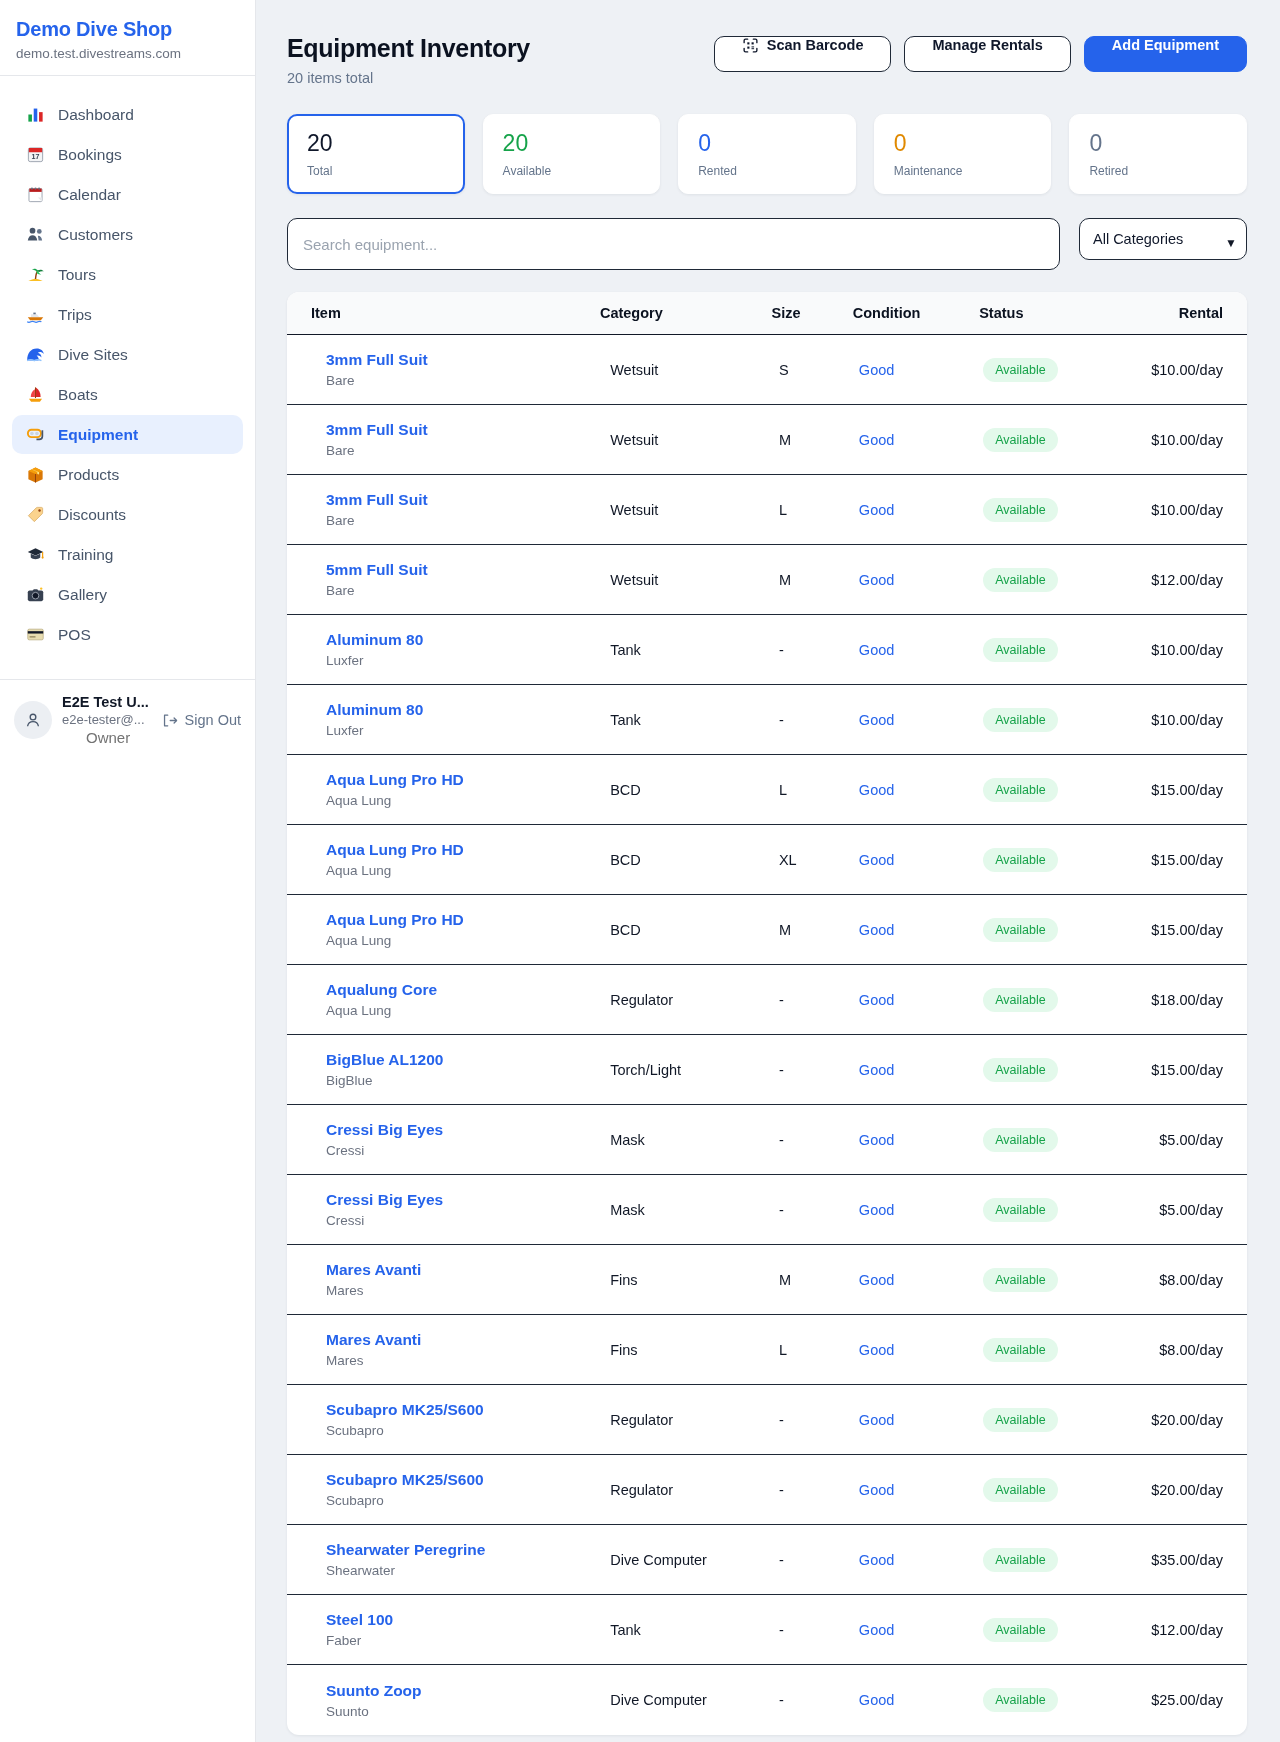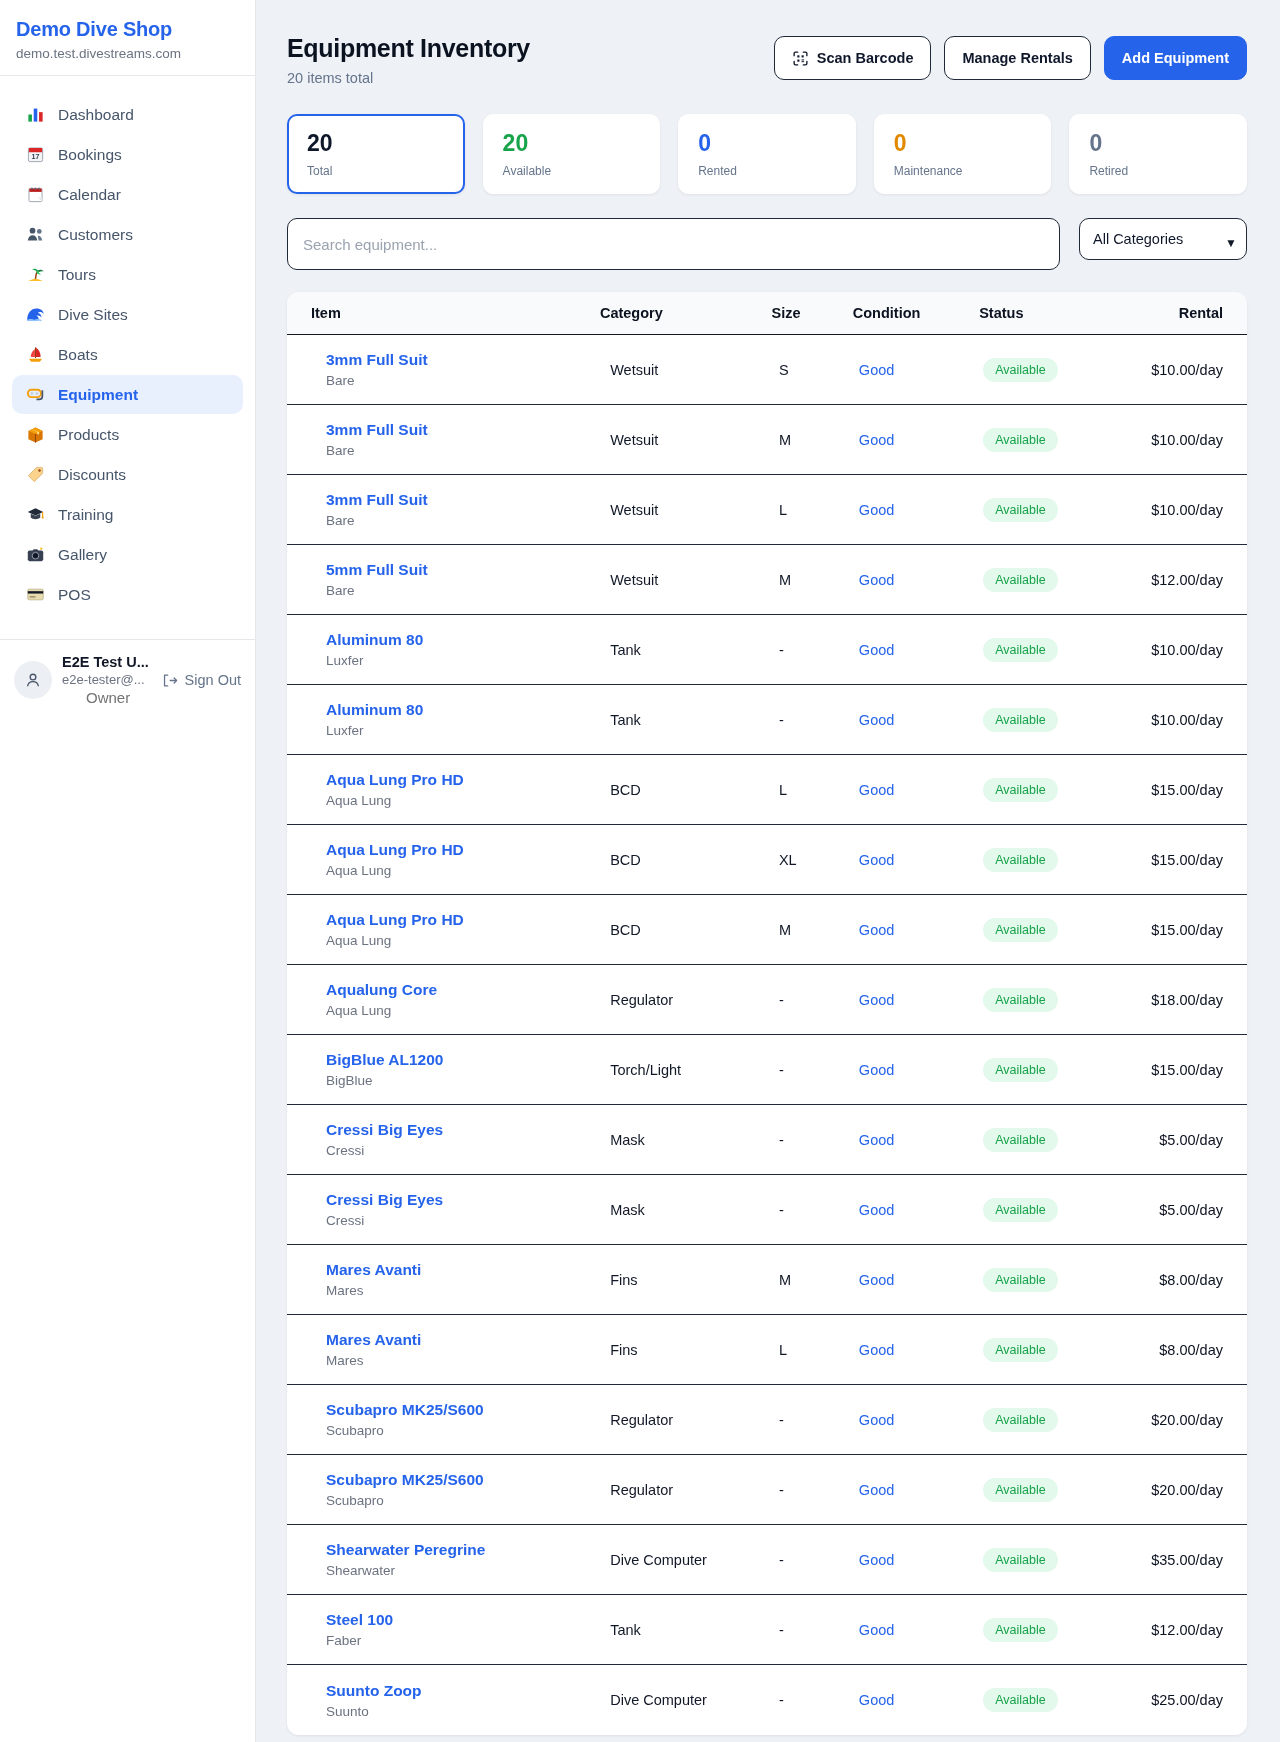--- a/index.html
+++ b/index.html
@@ -41,34 +41,34 @@
     display: inline-flex; align-items: center; gap: 7px; border: none; background: none;
     color: #64748b; font-size: 14.5px; cursor: pointer; font-family: inherit; flex: 0 0 auto;
   }
   
   .main { flex: 1; padding: 34px 33px 28px 31px; }
   .page-head { display: flex; align-items: flex-start; justify-content: space-between; }
   .page-title { font-size: 25px; font-weight: 800; color: #0b1220; letter-spacing: -.3px; }
   .page-sub { font-size: 14.5px; color: #64748b; margin-top: 7px; }
   .head-actions { display: flex; gap: 13px; margin-top: 2px; }
   .btn {
-    height: 44px; border-radius: 10px; font-size: 14.5px; font-weight: 600;
-    display: inline-flex; align-items: center; gap: 8px; padding: 0 17px;
+    height: 36px; border-radius: 10px; font-size: 14.5px; font-weight: 600;
+    display: inline-flex; gap: 8px; padding: 0 27px;
     cursor: pointer; font-family: inherit;
   }
   .btn-outline { background: #fff; border: 1px solid #1f2937; color: #0f172a; }
   .btn-primary { background: #2563eb; border: 1px solid #2563eb; color: #fff; }
   
   .stats { display: flex; gap: 18px; margin-top: 28px; }
   .stat-card {
     flex: 1; background: #fff; border-radius: 10px; padding: 15px 19px;
     border: 1px solid #ffffff; box-shadow: 0 1px 3px rgba(15,23,42,.07); cursor: pointer;
   }
   .stat-card.active { border: 2px solid #2563eb; padding: 14px 18px; }
-  .stat-value { font-size: 23px; font-weight: 700; }
+  .stat-value { font-size: 23px; font-weight: 400; }
   .stat-label { font-size: 12px; color: #64748b; margin-top: 7px; }
   
   .filters { display: flex; gap: 19px; margin-top: 24px; }
   .search-input {
     flex: 1; height: 52px; border: 1px solid #1f2937; border-radius: 10px;
     padding: 0 15px; font-size: 15px; font-family: inherit; background: #fff; color: #0f172a;
   }
   .search-input::placeholder { color: #9aa3af; }
   .select-wrap { position: relative; width: 168px; flex: 0 0 168px; }
   .cat-select {
@@ -164,20 +164,31 @@
       <span class="nav-icon">
           <svg viewBox="0 0 16 16">
             <path d="M2 13.5c1.8-1.2 4.5-2 6-2s4.2.8 6 2z" fill="#fbbf24"></path>
             <path d="M8 11.8c.2-3 .5-5.2 2-7.3" stroke="#92400e" stroke-width="1.2" fill="none"></path>
             <path d="M10 4.5C8.5 3 6.8 2.8 5 3.8c1.8.2 3 .7 4.3 1.8z" fill="#16a34a"></path>
             <path d="M10 4.5c2-1 3.8-.6 5 .8-1.6-.3-3-.1-4.5.7z" fill="#15803d"></path>
             <path d="M10 4.5c.3 1.7 1.3 2.8 2.8 3.4-1.8.4-3.3-.3-4-1.8z" fill="#22c55e"></path>
           </svg>
         </span>
       <span>Tours</span>
+    </a>
+    <a class="nav-item">
+      <span class="nav-icon">
+          <svg viewBox="0 0 16 16">
+            <path d="M4.2 10.3V7.8h5l2 2.5z" fill="#e5e7eb"></path>
+            <path d="M6.2 7.8V6.4h2v1.4z" fill="#64748b"></path>
+            <path d="M1.5 10.3h13l-2 2.6h-9z" fill="#d97706"></path>
+            <path d="M1 14.2c1 .6 2 .6 3 0s2-.6 3 0 2 .6 3 0 2-.6 3 0" stroke="#3b82f6" stroke-width="1" fill="none"></path>
+          </svg>
+        </span>
+      <span>Trips</span>
     </a>
     <a class="nav-item">
       <span class="nav-icon">
           <svg viewBox="0 0 16 16">
             <path d="M1 13c0-6 3-10 8-10 3.5 0 5.5 2 6 4.5-1.5-1.5-3.5-2-5-1 2 .5 3 2 3 4-1-1.5-2.5-2-4-1.5 1.5 1 2 2.5 1.5 4z" fill="#2563eb"></path>
             <path d="M1 13.2c2-1 4-1 6 0 2-1 4-1 6 0" stroke="#93c5fd" stroke-width="1.2" fill="none"></path>
           </svg>
         </span>
       <span>Dive Sites</span>
     </a>

